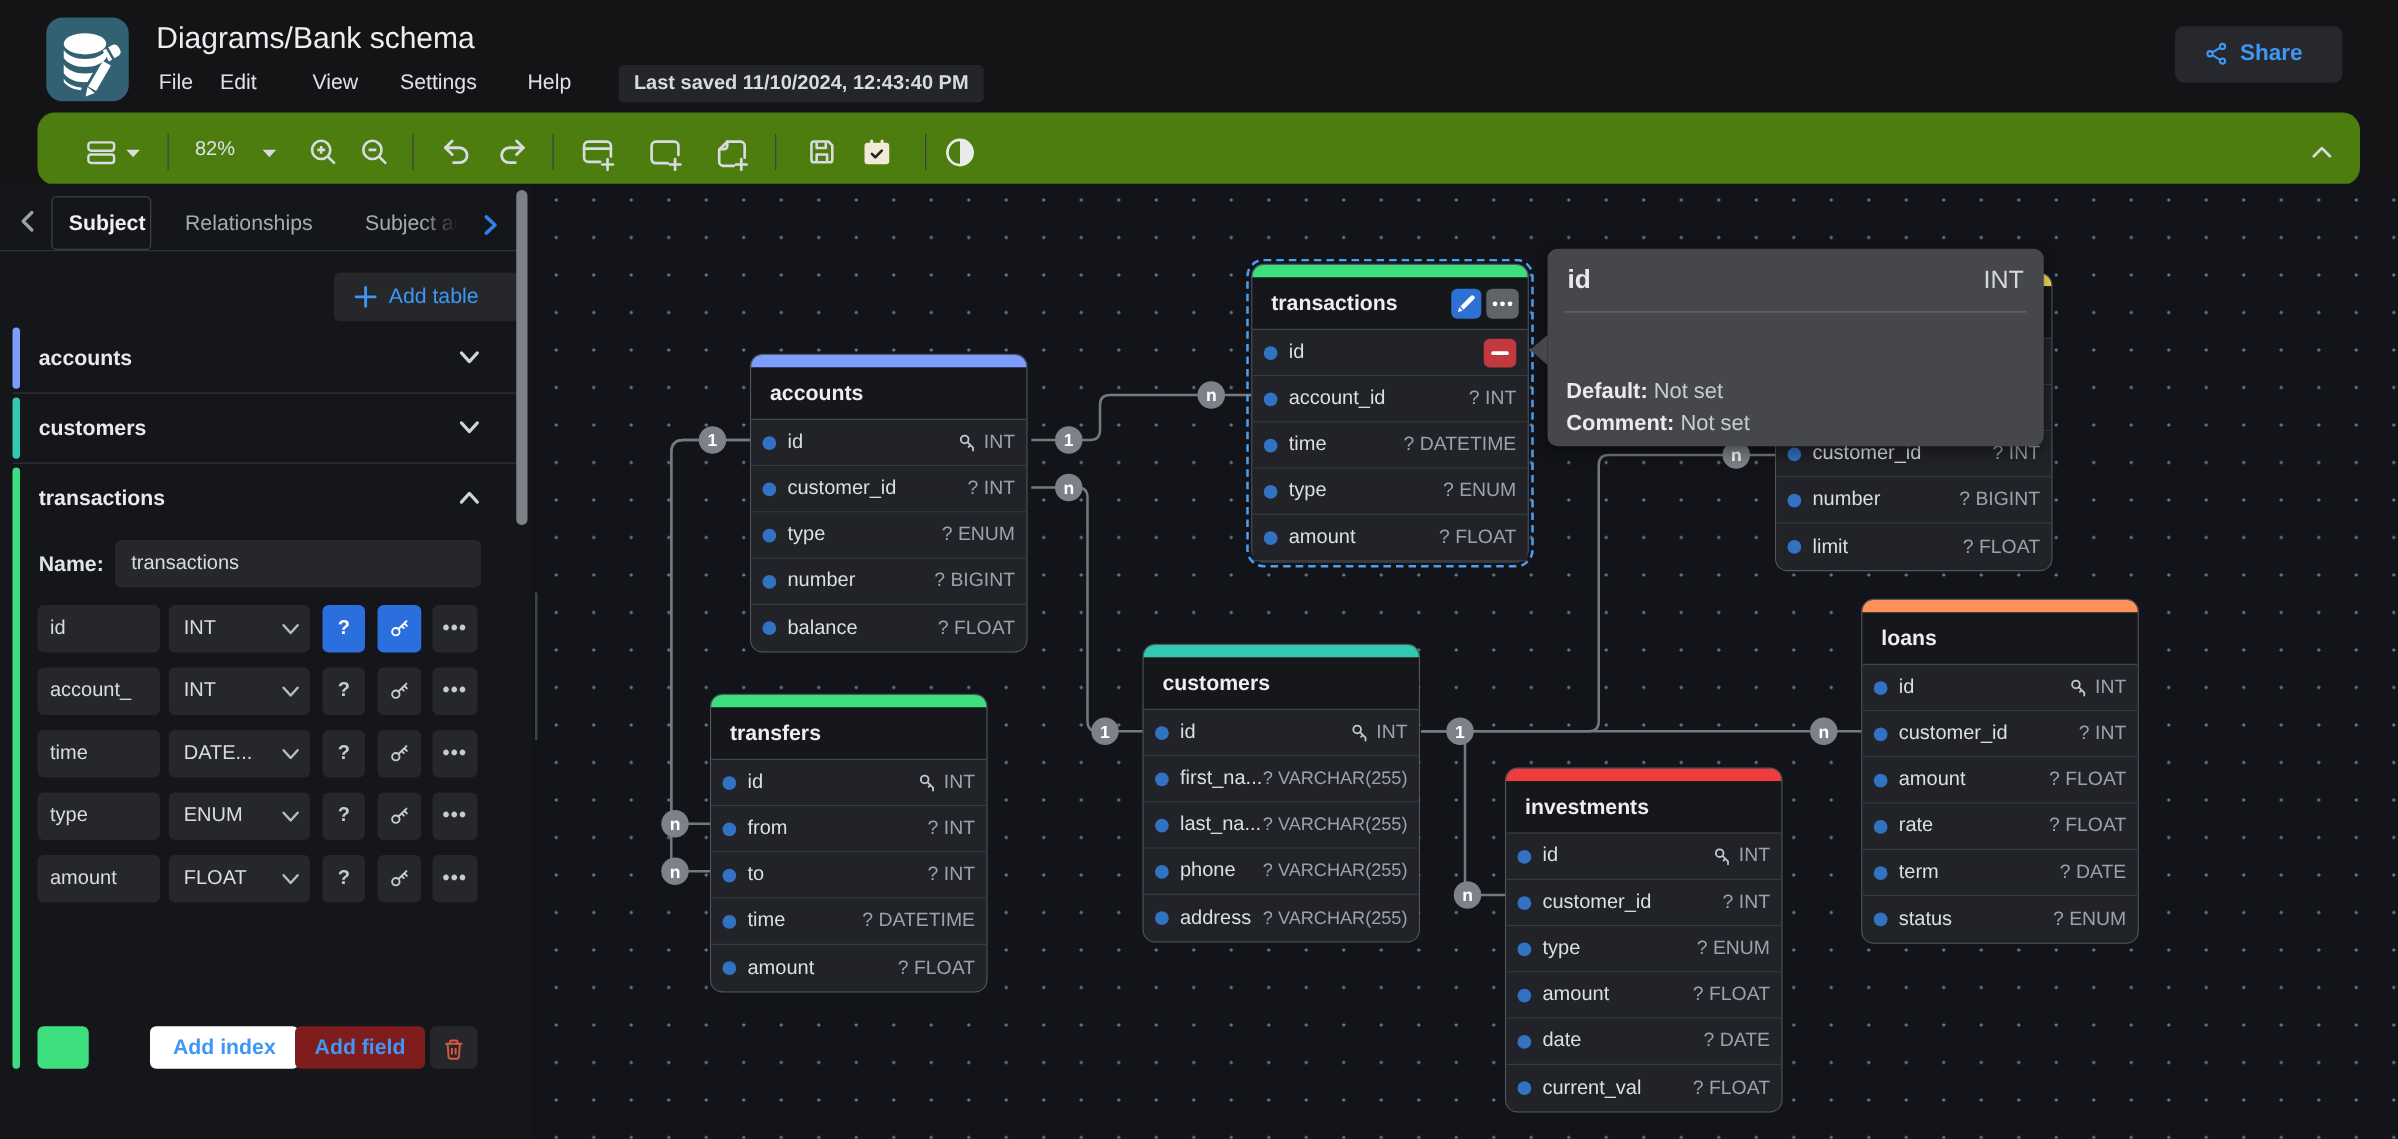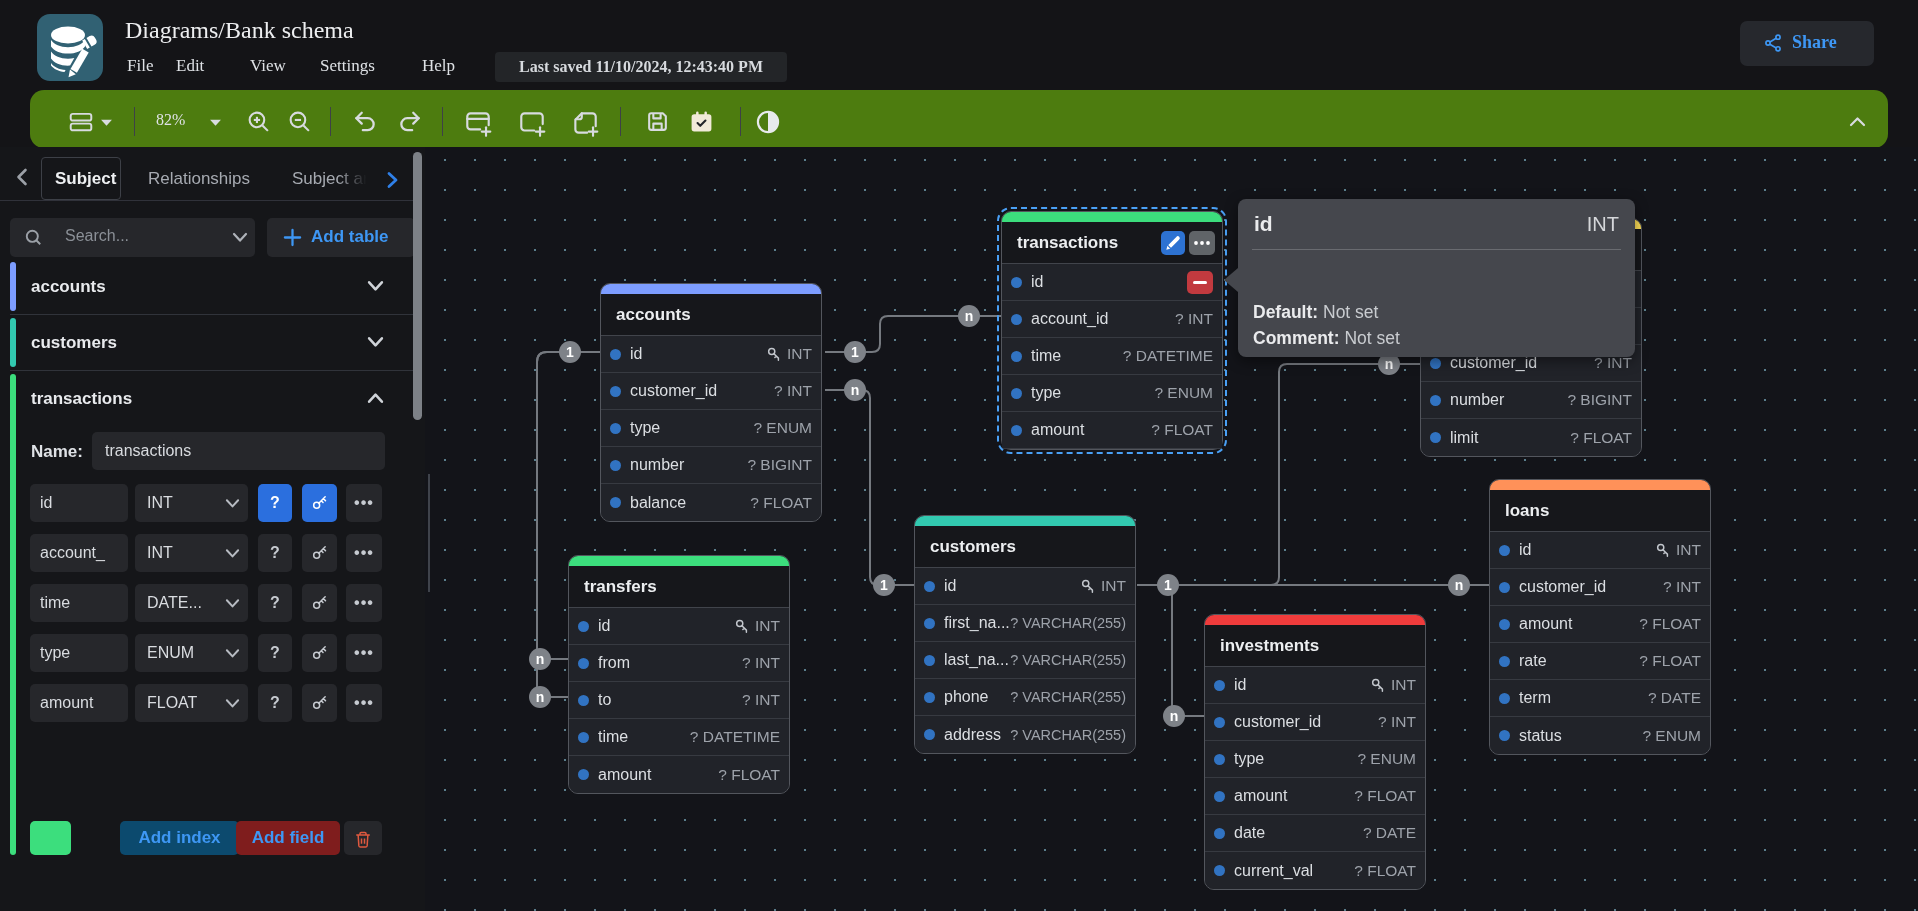--- a/index.html
+++ b/index.html
@@ -1,19 +1,19 @@
 <!DOCTYPE html>
 <html><head>
 <meta charset="utf-8">
 <style>
 * { margin:0; padding:0; box-sizing:border-box; }
 html,body { width:1918px; height:911px; overflow:hidden; background:#131419; font-family:"Liberation Sans",sans-serif; }
 .abs { position:absolute; }
 
-#header { position:absolute; left:0; top:0; width:1918px; height:147px; background:#141417;font-family:Liberation Serif, serif; }
+#header { position:absolute; left:0; top:0; width:1918px; height:147px; background:#141417; }
 #logo { position:absolute; left:37px; top:14px; width:66px; height:67px; border-radius:13px; background:#316173; }
 #title { position:absolute; left:125px; top:17px; font-size:24px; color:#edeef0; }
 .menuitem { position:absolute; top:56px; font-size:17px; color:#dee1e5; }
 #lastsaved { position:absolute; left:495px; top:52px; width:292px; height:30px; background:#232528; border-radius:4px; color:#d7dade; font-size:16px; font-weight:bold; line-height:30px; text-align:center; }
 #sharebtn { position:absolute; left:1740px; top:21px; width:134px; height:45px; background:#26282d; border-radius:7px;padding-left:10px; }
 #sharebtn span { position:absolute; left:52px; top:11px; color:#3e97f4; font-size:18px; font-weight:bold; }
 
 #toolbar { position:absolute; left:30px; top:90px; width:1858px; height:58px; background:#4d7c0f; border-radius:14px; }
 .tdiv { position:absolute; top:17px; width:1px; height:29px; background:#3e4147; }
 .ticon { position:absolute; top:19px; }
@@ -166,35 +166,25 @@
     </svg>
   <div id="tabbox"></div>
   <div class="tabtxt" style="left:55px;color:#eef0f2;font-weight:bold;">Subject</div>
   <div class="tabtxt" style="left:148px;color:#a6aab1;">Relationships</div>
   <div class="tabtxt" style="left:292px;color:#a6aab1;width:76px;overflow:hidden;white-space:nowrap;-webkit-mask-image:linear-gradient(90deg,#000 60%,transparent 98%);">Subject are</div>
   <svg class="abs" style="left:385px;top:24px;" width="15" height="18" viewBox="0 0 15 18">
       <path d="M4 2.5 L11 9 L4 15.5" fill="none" stroke="#2f80e8" stroke-width="2.8" stroke-linecap="round" stroke-linejoin="round"></path>
     </svg>
   <div id="tabsep"></div>
 
-  <div id="searchbox">
-    <svg class="abs" style="left:14px;top:10px;" width="19" height="19" viewBox="0 0 24 24" fill="none" stroke="#9ba0a7" stroke-width="2.4">
-        <circle cx="10.5" cy="10.5" r="7"></circle>
-        <line x1="15.8" y1="15.8" x2="20.5" y2="20.5"></line>
-      </svg>
-    <div class="abs" style="left:55px;top:9px;font-size:16px;color:#8b9097;">Search...</div>
-    <svg class="abs" style="left:222px;top:14px;" width="16" height="11" viewBox="0 0 16 11">
-        <path d="M2 2 L8 8.6 L14 2" fill="none" stroke="#aeb2b9" stroke-width="2.2" stroke-linecap="round" stroke-linejoin="round"></path>
-      </svg>
-  </div>
   <div id="addtablebtn">
     <svg class="abs" style="left:16px;top:10px;" width="19" height="19" viewBox="0 0 20 20">
         <path d="M10 2 V18 M2 10 H18" stroke="#3e97f4" stroke-width="2.4" stroke-linecap="round"></path>
       </svg>
-    <div class="abs" style="left:44px;top:9px;font-size:17px;font-weight:bold;color:#3e97f4;">Add table</div>
+    <div class="abs" style="left:44px;top:9px;font-size:17px;font-weight:normal;color:#3e97f4;">Add table</div>
   </div>
 
   <div class="acc-strip" style="top:115px;height:49px;background:#7d9dff;"></div>
   <div class="acc-name" style="top:130px;">accounts</div>
   <svg class="abs" style="left:367px;top:133px;" width="17" height="12" viewBox="0 0 16 11">
       <path class="chev" d="M2 2 L8 8.6 L14 2"></path>
     </svg>
   <div class="acc-sep" style="top:167px;"></div>
 
   <div class="acc-strip" style="top:171px;height:49px;background:#32c9b0;"></div>
@@ -274,21 +264,21 @@
     </svg>
   <svg class="abs" style="left:225px;top:501px;" width="15" height="11" viewBox="0 0 16 11">
       <path class="chev" d="M2 2 L8 8.6 L14 2" style="stroke-width:2.1;stroke:#b7bbc2;"></path>
     </svg>
   <svg class="abs" style="left:225px;top:551px;" width="15" height="11" viewBox="0 0 16 11">
       <path class="chev" d="M2 2 L8 8.6 L14 2" style="stroke-width:2.1;stroke:#b7bbc2;"></path>
     </svg>
 
 
   <div class="abs" style="left:30px;top:674px;width:41px;height:34px;background:#3cde7d;border-radius:5px;"></div>
-  <div class="abs" style="left:120px;top:674px;width:119px;height:34px;background:#0c4a6e;border-radius:5px;text-align:center;line-height:34px;font-size:17px;font-weight:bold;color:#3e97f4;">Add index</div>
+  <div class="abs" style="left:120px;top:674px;width:119px;height:34px;background:#ffffff;border-radius:5px;text-align:center;line-height:34px;font-size:17px;font-weight:bold;color:#3e97f4;">Add index</div>
   <div class="abs" style="left:236px;top:674px;width:104px;height:34px;background:#7f1d1d;border-radius:5px;text-align:center;line-height:34px;font-size:17px;font-weight:bold;color:#3e97f4;">Add field</div>
   <div class="abs" style="left:344px;top:674px;width:38px;height:34px;background:#26272b;border-radius:5px;">
     <svg style="position:absolute;left:10px;top:9px;" width="18" height="19" viewBox="0 0 24 24" fill="none" stroke="#e0593f" stroke-width="2">
         <path d="M3 6 h18 M8 6 V4 a1.5 1.5 0 0 1 1.5 -1.5 h5 A1.5 1.5 0 0 1 16 4 v2 M5.5 6 l1 14.5 a2 2 0 0 0 2 1.5 h7 a2 2 0 0 0 2 -1.5 L18.5 6 M10 10.5 v7 M14 10.5 v7"></path>
       </svg>
   </div>
 
   <div id="scrollthumb"></div>
 </div>
 <div id="canvas">

